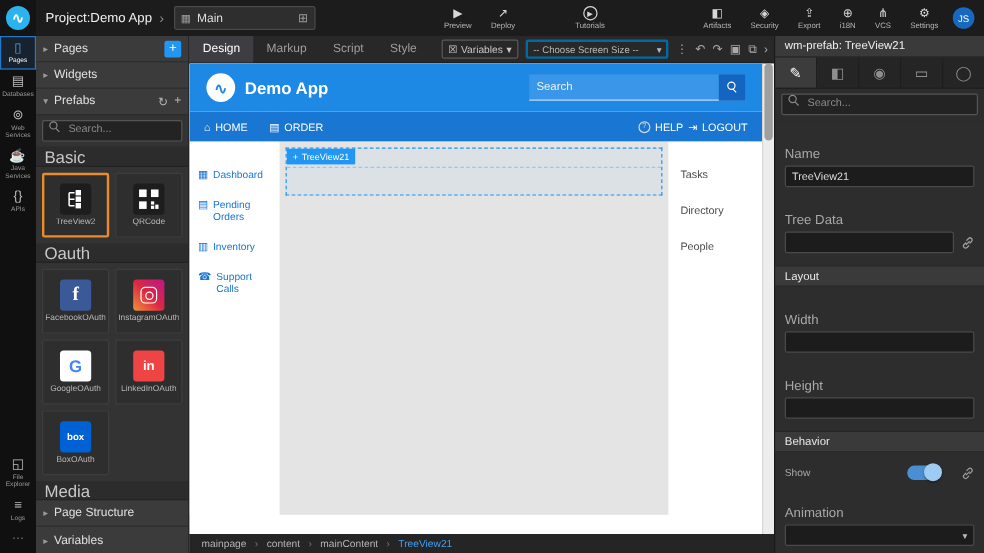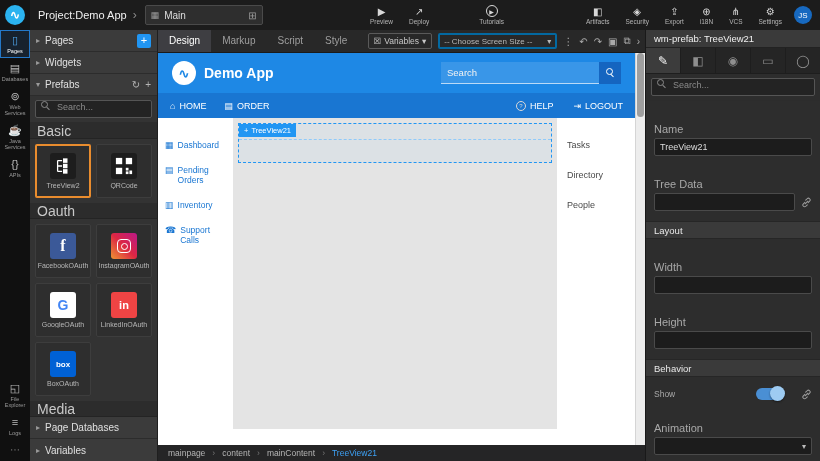--- a/index.html
+++ b/index.html
@@ -73,21 +73,21 @@
   .app-header{height:40px;background:#1e88e5;display:flex;align-items:center;padding:0 14px;position:relative}
   .app-logo{width:24px;height:24px;border-radius:50%;background:#fff;color:#1e88e5;font-weight:bold;font-size:13px;display:flex;align-items:center;justify-content:center}
   .app-title{color:#fff;font-size:14px;font-weight:bold;margin-left:8px}
   .app-search{position:absolute;right:14px;top:9px;width:180px;height:22px;background:rgba(255,255,255,.12);border-bottom:1px solid rgba(255,255,255,.65);display:flex;align-items:center}
   .app-search input{flex:1;background:transparent;border:0;outline:0;color:#fff;font-size:9.5px;padding:0 6px;font-family:inherit;min-width:0}
   .app-search input::placeholder{color:#f2f2f2}
   .app-search .btn{width:22px;height:22px;background:#1565c0;display:flex;align-items:center;justify-content:center;color:#fff;cursor:pointer;flex:0 0 22px}
   .app-nav{height:25px;background:#1976d2;display:flex;align-items:center;color:#fff;font-size:9px;padding:0 12px;gap:18px}
   .nav-item{display:flex;align-items:center;gap:4px;cursor:pointer;white-space:nowrap}
   .nav-item .ic{font-size:9px}
-  .nav-right{margin-left:auto;display:flex;gap:20px}
+  .nav-right{margin-left:auto;display:flex;gap:4px}
   .app-body{display:flex;height:311px}
   .col-left{width:75px;background:#fff;padding:22px 7px 0;display:flex;flex-direction:column;gap:15px}
   .menu-item{color:#1976d2;font-size:8.5px;display:flex;gap:4px;align-items:flex-start;cursor:pointer;line-height:10px}
   .menu-item .ic{font-size:9px;line-height:10px}
   .col-center{flex:1;background:#e4e4e4;position:relative}
   .col-right{width:78px;background:#fff;padding:22px 10px 0;display:flex;flex-direction:column;gap:20px}
   .rmenu-item{color:#4a4a4a;font-size:9px;cursor:pointer}
   .widget{position:absolute;top:5px;left:5px;right:5px;height:40px;border:1px dashed #2196f3;background:rgba(33,150,243,.04);cursor:pointer}
   .widget-line{position:absolute;left:0;right:0;top:15px;border-top:1px dashed #90caf9}
   .widget-tag{position:absolute;top:0;left:0;background:#2196f3;color:#fff;font-size:7.5px;padding:2px 5px;display:flex;gap:3px;align-items:center;cursor:move}
@@ -288,21 +288,21 @@
       </div>
     </div>
 
     <div class="sec-head">Media</div>
 
   </div>
 
   <div class="lp-bottom">
     <div class="acc">
       <span class="arr">▸</span>
-      <span>Page Databases</span>
+      <span>Page Structure</span>
     </div>
     <div class="acc" style="border-bottom:0">
       <span class="arr">▸</span>
       <span>Variables</span>
     </div>
   </div>
 </aside>
 
 <section class="main">
   <div class="tabbar">

